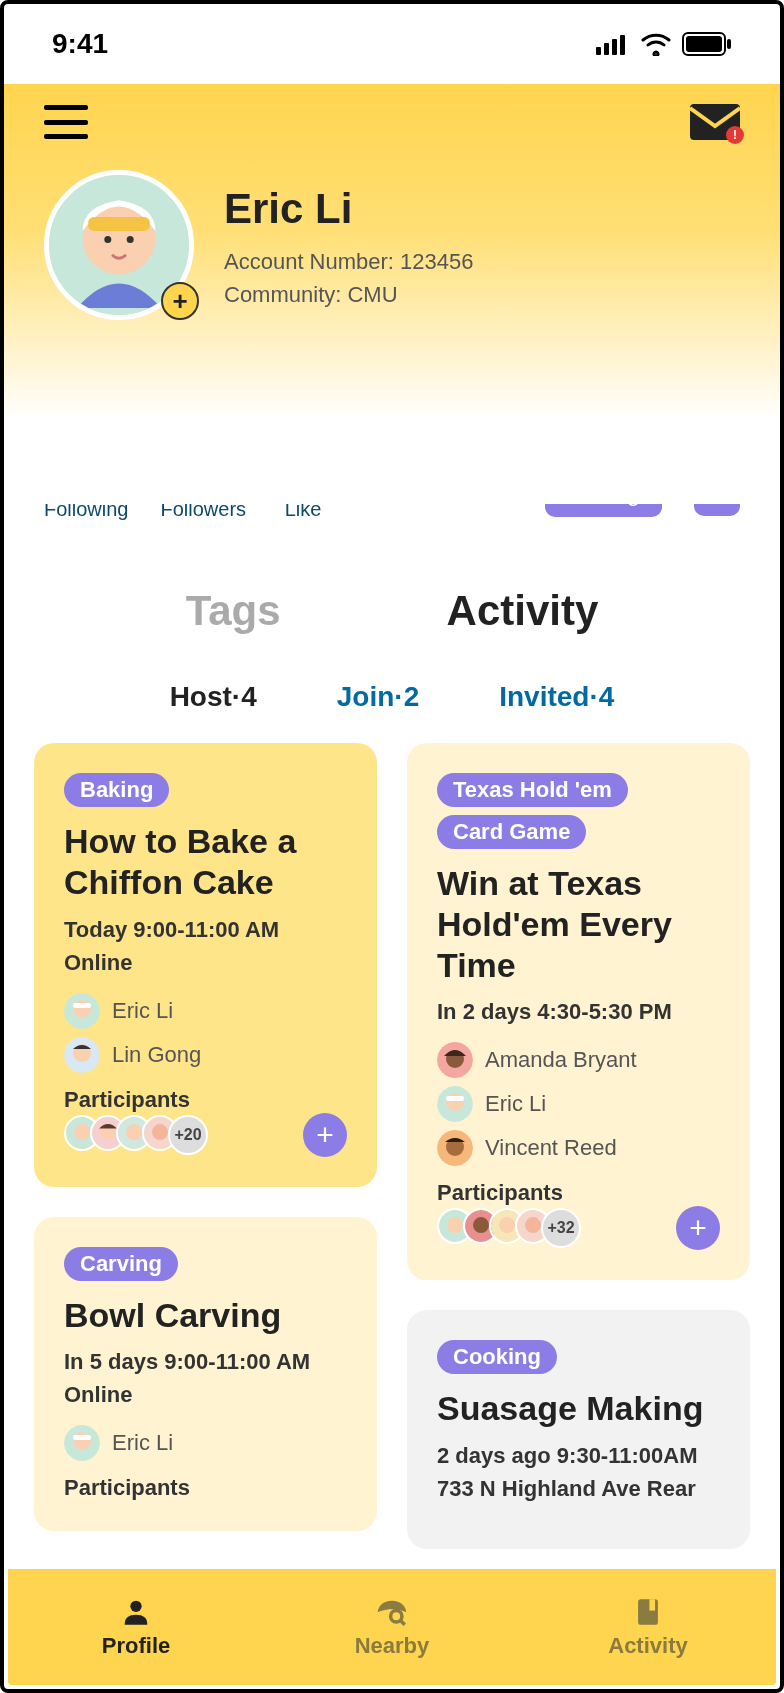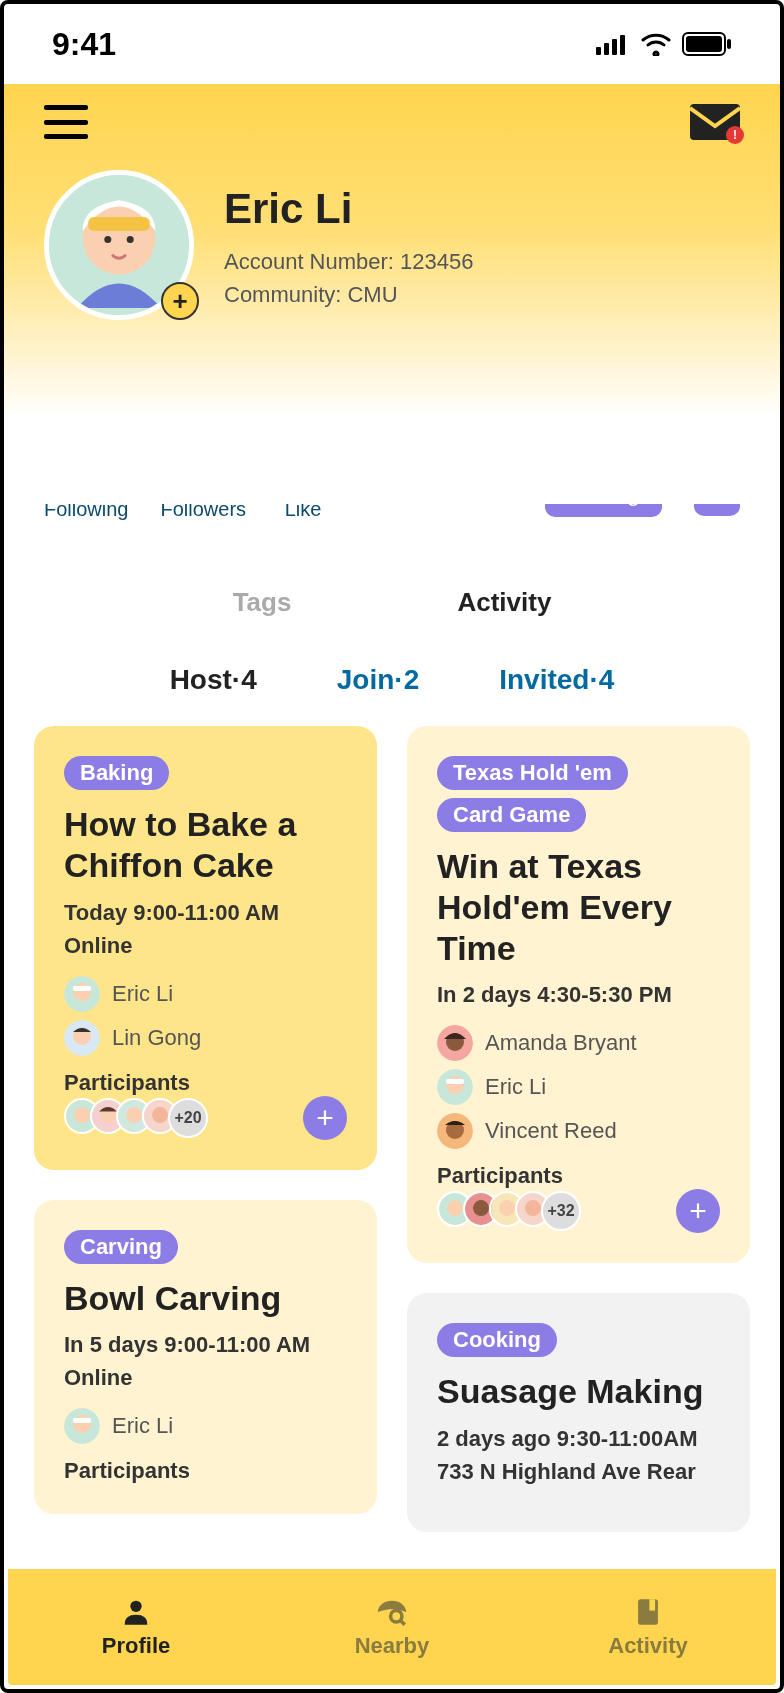--- a/index.html
+++ b/index.html
@@ -1,20 +1,20 @@
 <!DOCTYPE html>
 <html><head>
 <meta charset="utf-8">
 <style>
   * { box-sizing: border-box; margin: 0; padding: 0; }
   html, body { width: 784px; height: 1693px; font-family: -apple-system, BlinkMacSystemFont, 'Segoe UI', sans-serif; overflow: hidden; }
   .device { position: relative; width: 784px; height: 1693px; background: #fff; border: 4px solid #000; border-radius: 8px; }
   
   .status-bar { position: relative; height: 80px; display: flex; align-items: center; justify-content: space-between; padding: 0 48px; }
-  .status-time { font-size: 32px; font-weight: 700; }
+  .status-time { font-size: 28px; font-weight: 700; }
   .status-icons { display: flex; gap: 10px; align-items: center; }
   
   .header-area { position: relative; height: 420px; background: linear-gradient(180deg, #FFD54F 0%, #FFDF75 35%, #FFF 80%); }
   .header-top { display: flex; align-items: center; justify-content: space-between; padding: 20px 40px 0 40px; }
   .hamburger { width: 44px; height: 34px; display: flex; flex-direction: column; justify-content: space-between; cursor: pointer; }
   .hamburger span { display: block; height: 5px; background: #000; border-radius: 2px; }
   .mail-icon { position: relative; width: 50px; height: 36px; }
   .mail-icon svg { width: 50px; height: 36px; }
   .mail-badge { position: absolute; right: -4px; bottom: -4px; width: 18px; height: 18px; background: #E53935; border-radius: 50%; color:#fff; font-size:12px; line-height:18px; text-align:center; font-weight:700;}
   .profile-row { display: flex; align-items: flex-start; padding: 30px 40px 0 40px; gap: 30px; }
@@ -26,21 +26,21 @@
   .profile-meta { font-size: 22px; color: #555; margin-top: 12px; line-height: 1.5; }
   
   .stats-row { display: flex; align-items: center; padding: 0 40px; margin-top: -40px; gap: 32px; }
   .stat { text-align: center; }
   .stat-num { font-size: 30px; font-weight: 700; color: #222; }
   .stat-label { font-size: 20px; color: #0c4a6e; }
   .stats-spacer { flex: 1; }
   .editing-btn { background: #8C7CE5; color: #fff; font-size: 24px; padding: 10px 22px; border: none; border-radius: 10px; font-weight: 500; }
   .gear-btn { width: 46px; height: 46px; background: #8C7CE5; border: none; border-radius: 10px; display:flex; align-items:center; justify-content:center; }
   
-  .tabs { display: flex; justify-content: center; gap: 150px; margin-top: 60px; font-size: 26px; font-weight: 600; }
+  .tabs { display: flex; justify-content: center; gap: 150px; margin-top: 60px; font-size: 42px; font-weight: 600; }
   .tab { color: #aaa; position: relative; padding: 6px 8px; cursor: pointer; }
   .tab.active { color: #222; }
   .tab.active::after { content: ''; position: absolute; left: -6px; right: -6px; bottom: 0; height: 14px; background: #FFD54F; z-index: -1; border-radius: 4px; }
   .subtabs { display: flex; justify-content: center; gap: 80px; margin-top: 40px; font-size: 28px; font-weight: 600; }
   .subtab { color: #0369a1; cursor: pointer; }
   .subtab.active { color: #222; }
   
   .cards { display: flex; gap: 30px; padding: 30px 30px 0 30px; }
   .col { flex: 1; display: flex; flex-direction: column; gap: 30px; }
   .card { border-radius: 20px; padding: 30px; }

